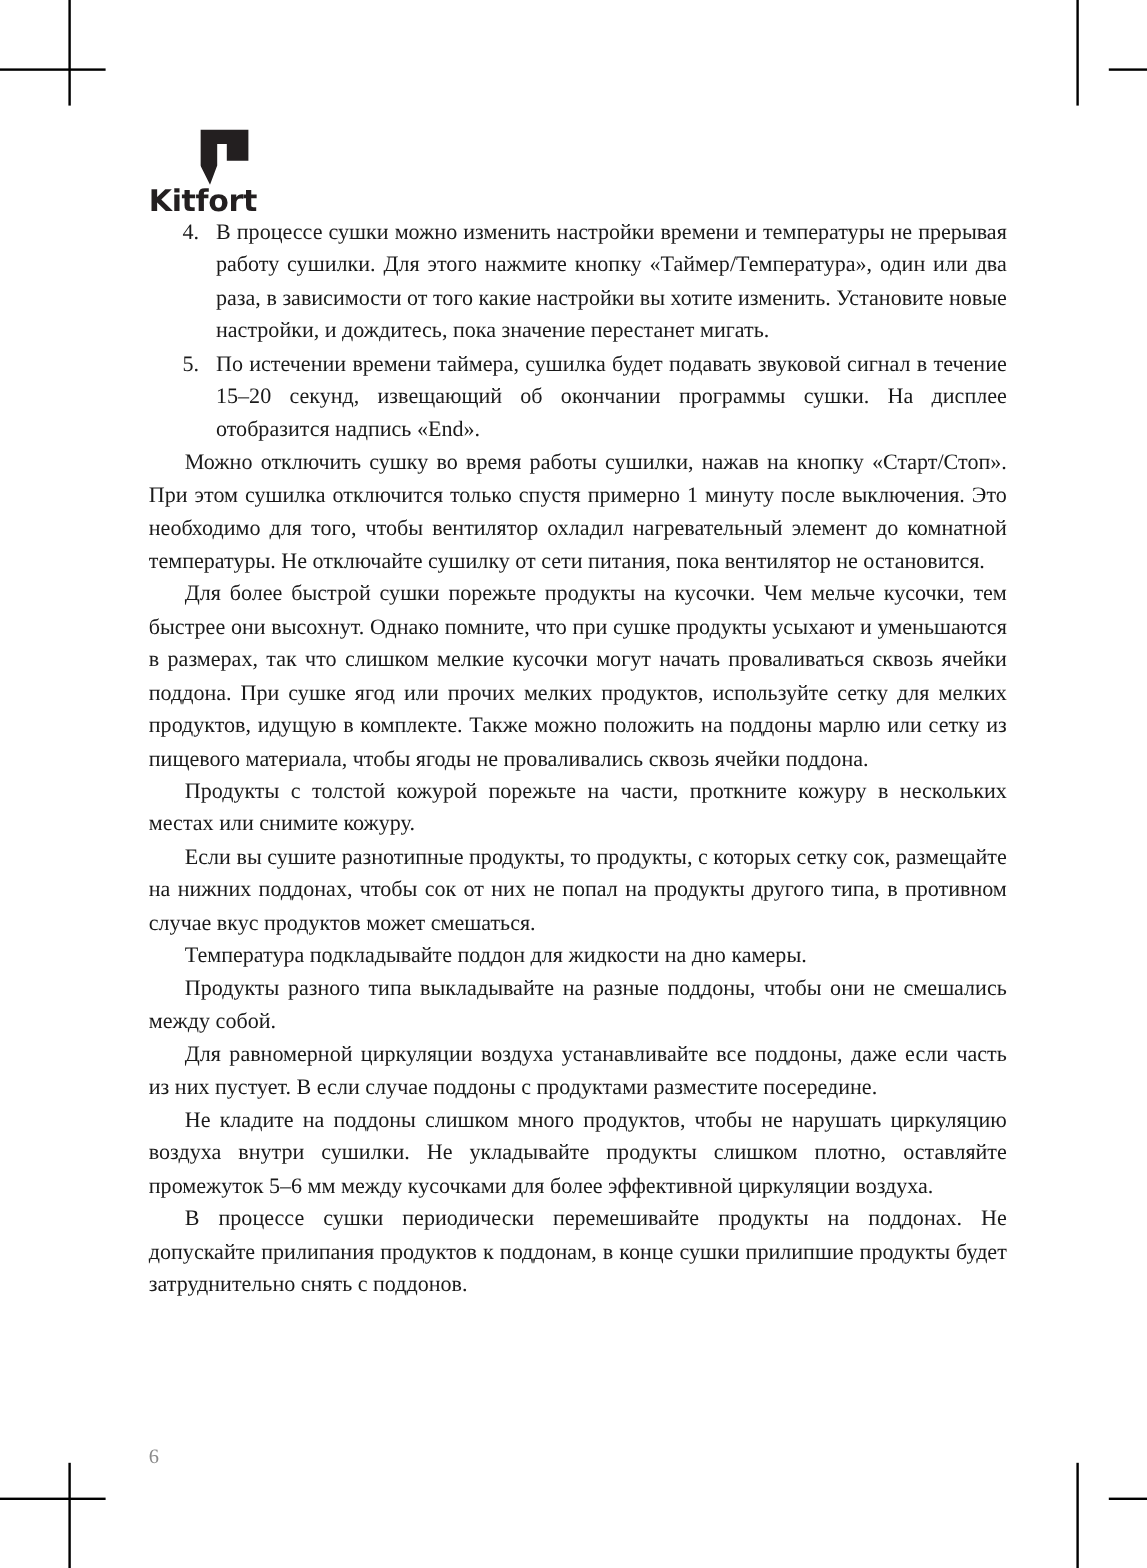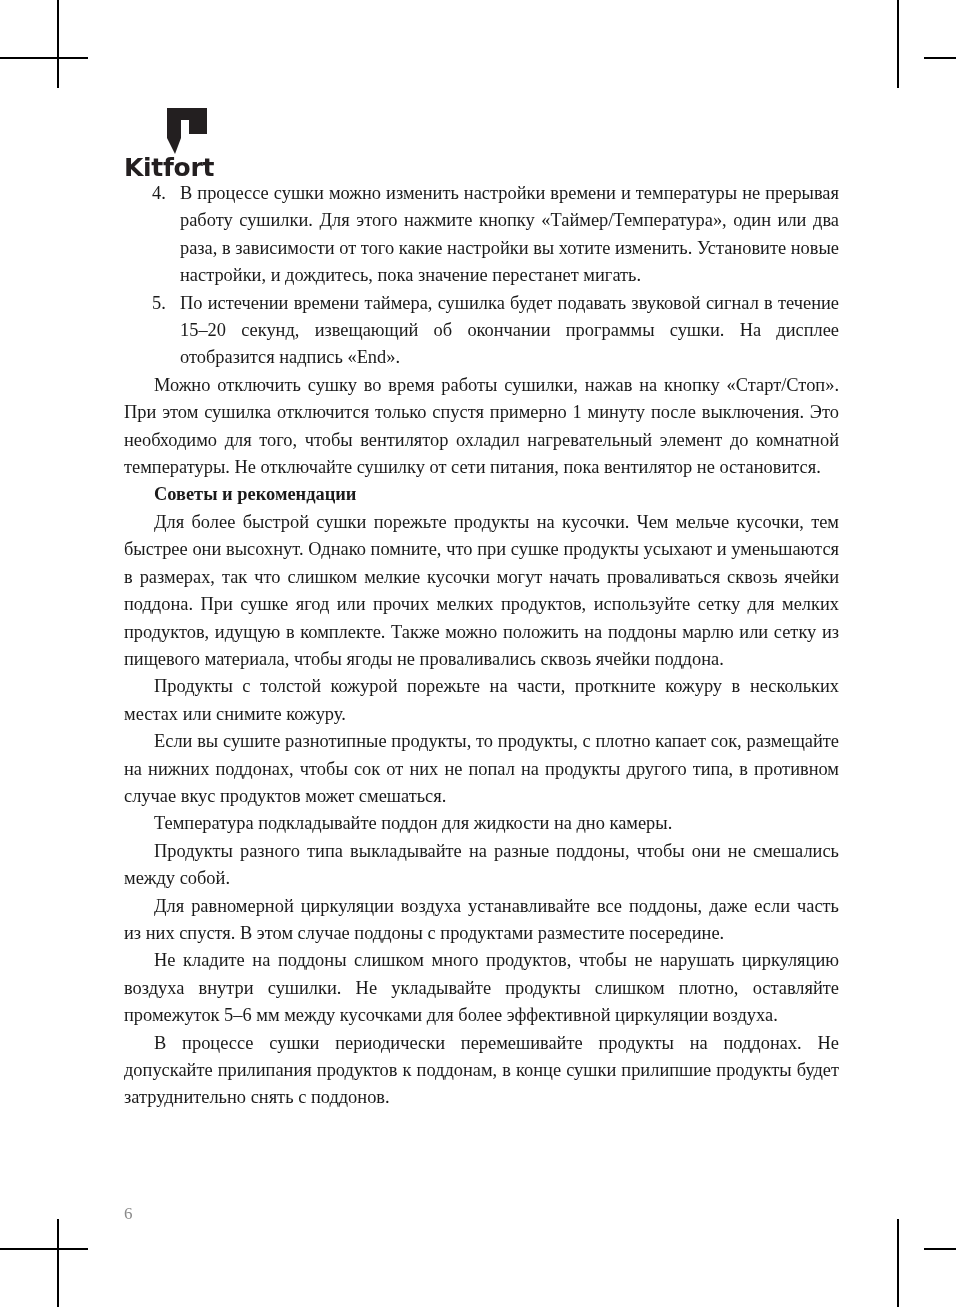--- a/index.html
+++ b/index.html
@@ -146,28 +146,27 @@
         <span>В процессе сушки можно изменить настройки времени и температуры не прерывая работу сушилки. Для этого нажмите кнопку «Таймер/Температура», один или два раза, в зависимости от того какие настройки вы хотите изменить. Установите новые настройки, и дождитесь, пока значение перестанет мигать.</span>
       </li>
       <li>
         <span class="num">5.</span>
         <span>По истечении времени таймера, сушилка будет подавать звуковой сигнал в течение 15–20 секунд, извещающий об окончании программы сушки. На дисплее отобразится надпись «End».</span>
       </li>
     </ol>
 
     <p class="para">Можно отключить сушку во время работы сушилки, нажав на кнопку «Старт/Стоп». При этом сушилка отключится только спустя примерно 1 минуту после выключения. Это необходимо для того, чтобы вентилятор охладил нагревательный элемент до комнатной температуры. Не отключайте сушилку от сети питания, пока вентилятор не остановится.</p>
 
-    <p class="heading">Советы и рекомендации</p>
 
     <p class="para">Для более быстрой сушки порежьте продукты на кусочки. Чем мельче кусочки, тем быстрее они высохнут. Однако помните, что при сушке продукты усыхают и уменьшаются в размерах, так что слишком мелкие кусочки могут начать проваливаться сквозь ячейки поддона. При сушке ягод или прочих мелких продуктов, используйте сетку для мелких продуктов, идущую в комплекте. Также можно положить на поддоны марлю или сетку из пищевого материала, чтобы ягоды не проваливались сквозь ячейки поддона.</p>
     <p class="para">Продукты с толстой кожурой порежьте на части, проткните кожуру в нескольких местах или снимите кожуру.</p>
-    <p class="para">Если вы сушите разнотипные продукты, то продукты, с плотно капает сок, размещайте на нижних поддонах, чтобы сок от них не попал на продукты другого типа, в противном случае вкус продуктов может смешаться.</p>
+    <p class="para">Если вы сушите разнотипные продукты, то продукты, с которых сетку сок, размещайте на нижних поддонах, чтобы сок от них не попал на продукты другого типа, в противном случае вкус продуктов может смешаться.</p>
     <p class="para">Температура подкладывайте поддон для жидкости на дно камеры.</p>
     <p class="para">Продукты разного типа выкладывайте на разные поддоны, чтобы они не смешались между собой.</p>
-    <p class="para">Для равномерной циркуляции воздуха устанавливайте все поддоны, даже если часть из них спустя. В этом случае поддоны с продуктами разместите посередине.</p>
+    <p class="para">Для равномерной циркуляции воздуха устанавливайте все поддоны, даже если часть из них пустует. В если случае поддоны с продуктами разместите посередине.</p>
     <p class="para">Не кладите на поддоны слишком много продуктов, чтобы не нарушать циркуляцию воздуха внутри сушилки. Не укладывайте продукты слишком плотно, оставляйте промежуток 5–6 мм между кусочками для более эффективной циркуляции воздуха.</p>
     <p class="para">В процессе сушки периодически перемешивайте продукты на поддонах. Не допускайте прилипания продуктов к поддонам, в конце сушки прилипшие продукты будет затруднительно снять с поддонов.</p>
 
   </div>
 
   <div class="page-number">6</div>
 
 </div>
 
 </body></html>

